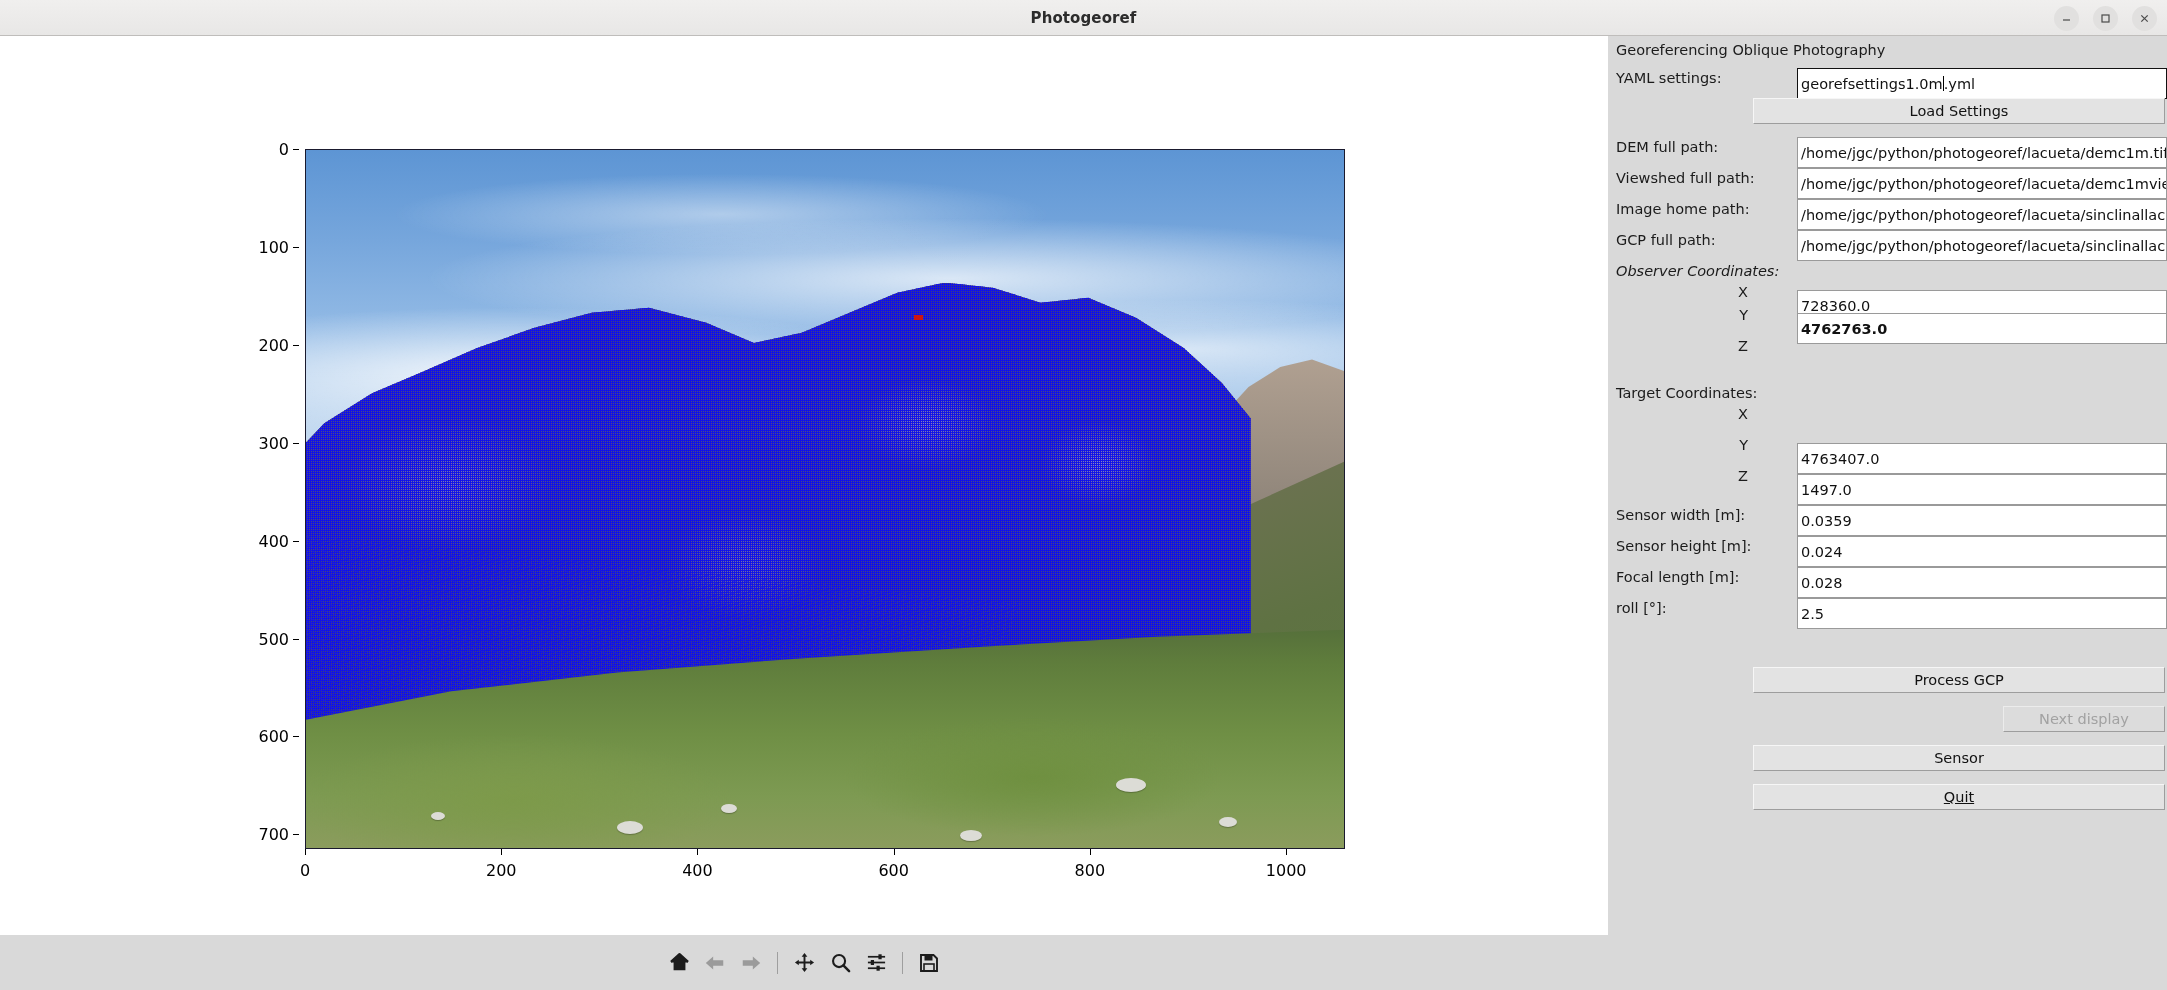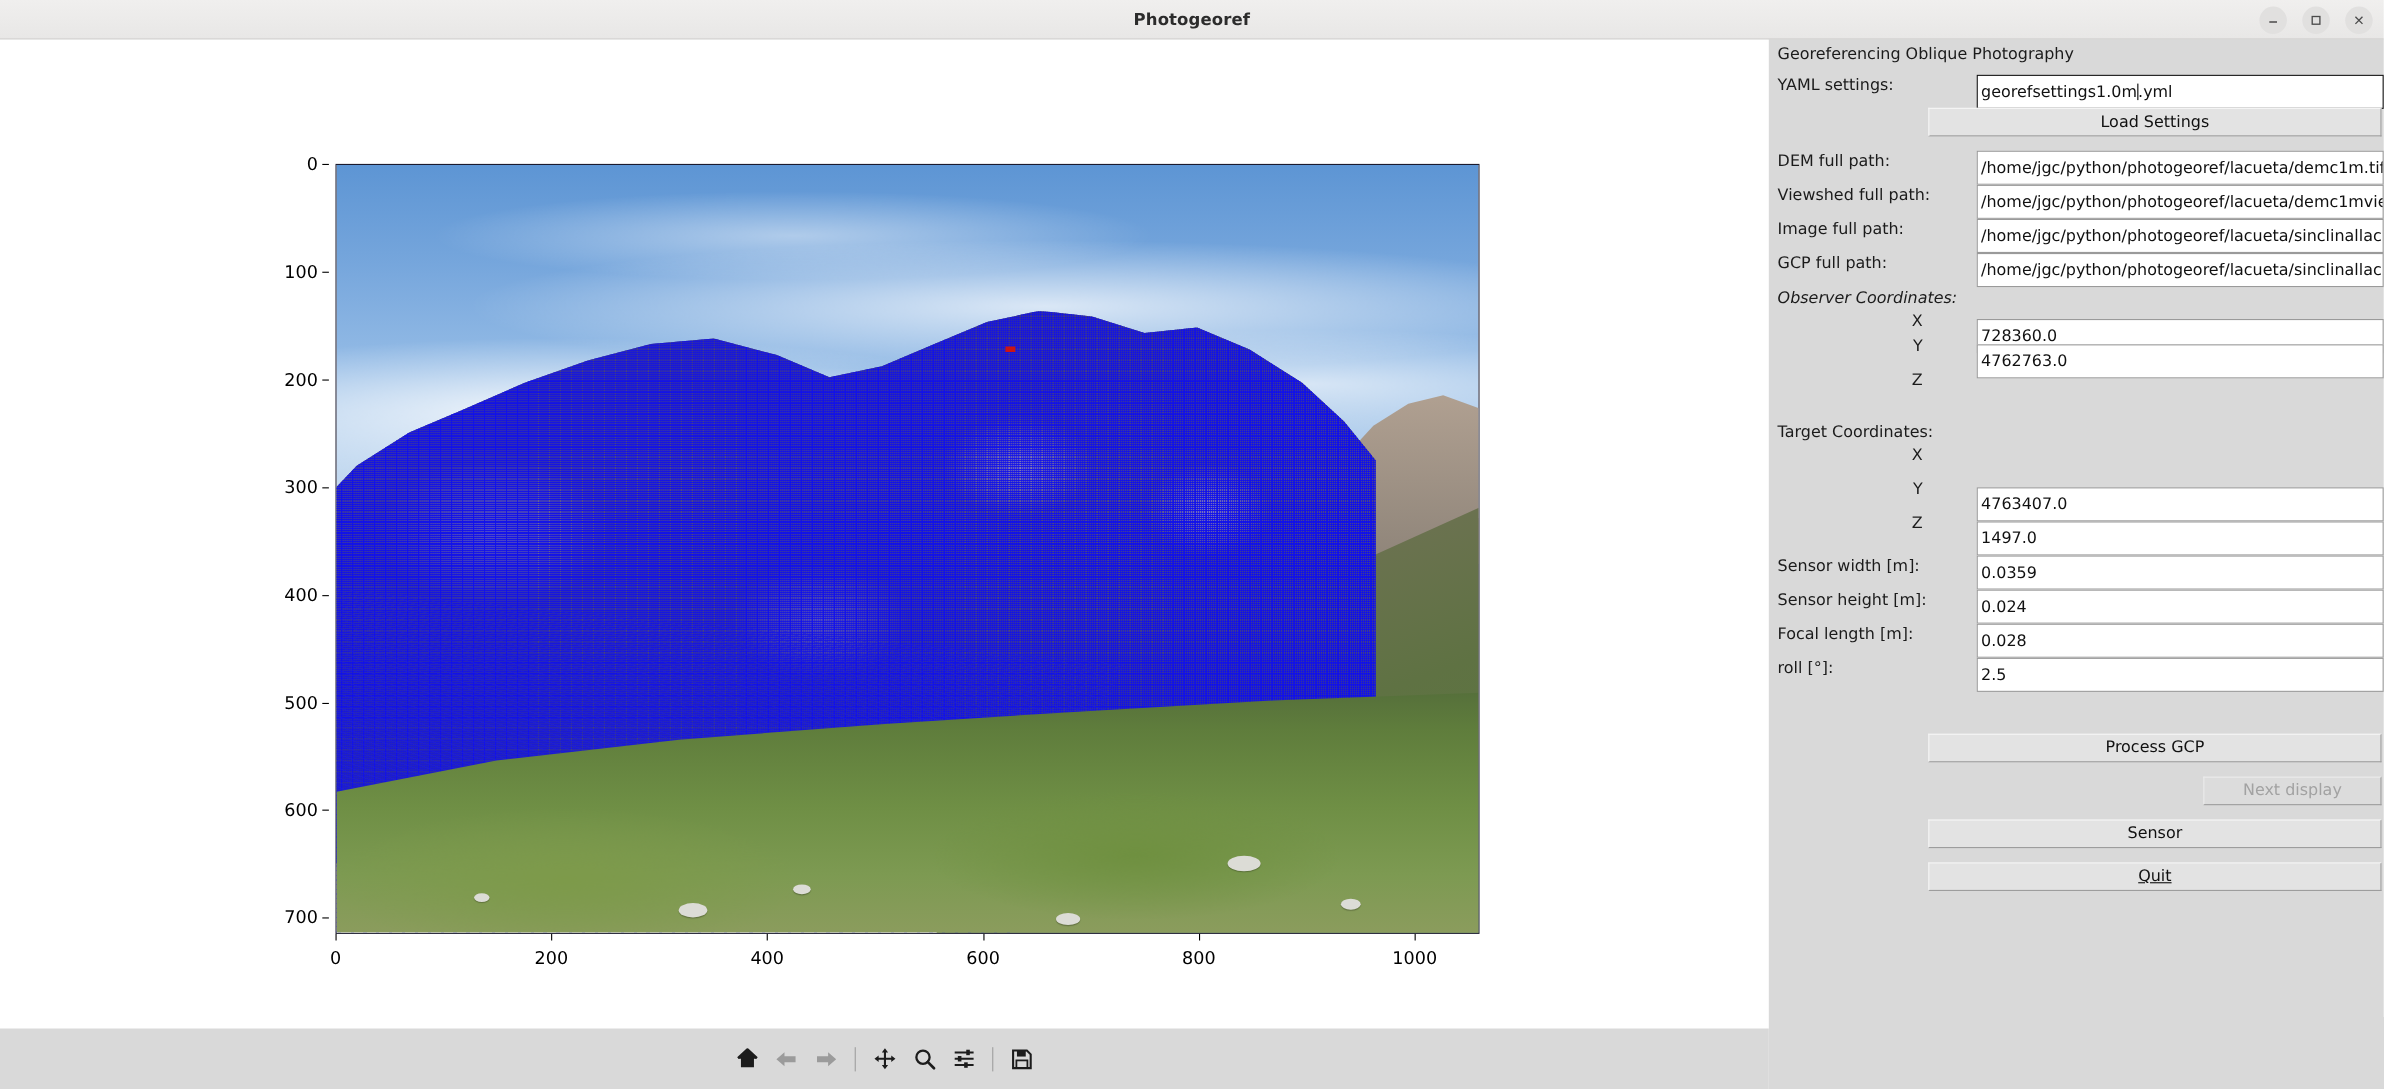--- a/index.html
+++ b/index.html
@@ -323,42 +323,42 @@
     <span class="plabel">DEM full path:</span>
   </div>
   <div class="pfield" style="top:101px;">/home/jgc/python/photogeoref/lacueta/demc1m.tif</div>
 
   <div class="prow" style="top:134px;">
     <span class="plabel">Viewshed full path:</span>
   </div>
   <div class="pfield" style="top:132px;">/home/jgc/python/photogeoref/lacueta/demc1mviewsh.tif</div>
 
   <div class="prow" style="top:165px;">
-    <span class="plabel">Image full path:</span>
+    <span class="plabel">Image home path:</span>
   </div>
   <div class="pfield" style="top:163px;">/home/jgc/python/photogeoref/lacueta/sinclinallacueta-1.tif</div>
 
   <div class="prow" style="top:196px;">
     <span class="plabel">GCP full path:</span>
   </div>
   <div class="pfield" style="top:194px;">/home/jgc/python/photogeoref/lacueta/sinclinallacuetaGCP1m</div>
 
   <div class="prow" style="top:227px;font-style:italic;">
     <span class="plabel">Observer Coordinates:</span>
   </div>
 
   <div class="prow" style="top:256px;">
     <span class="axis-letter">X</span>
   </div>
   <div class="pfield" style="top:254px;">728360.0</div>
 
   <div class="prow" style="top:279px;">
     <span class="axis-letter">Y</span>
   </div>
-  <div class="pfield" style="top:277px;">4762763.0</div>
+  <div class="pfield" style="top:277px;font-weight:bold;">4762763.0</div>
 
   <div class="prow" style="top:310px;">
     <span class="axis-letter">Z</span>
   </div>
 
   <div class="prow" style="top:349px;">
     <span class="plabel">Target Coordinates:</span>
   </div>
 
   <div class="prow" style="top:378px;">

